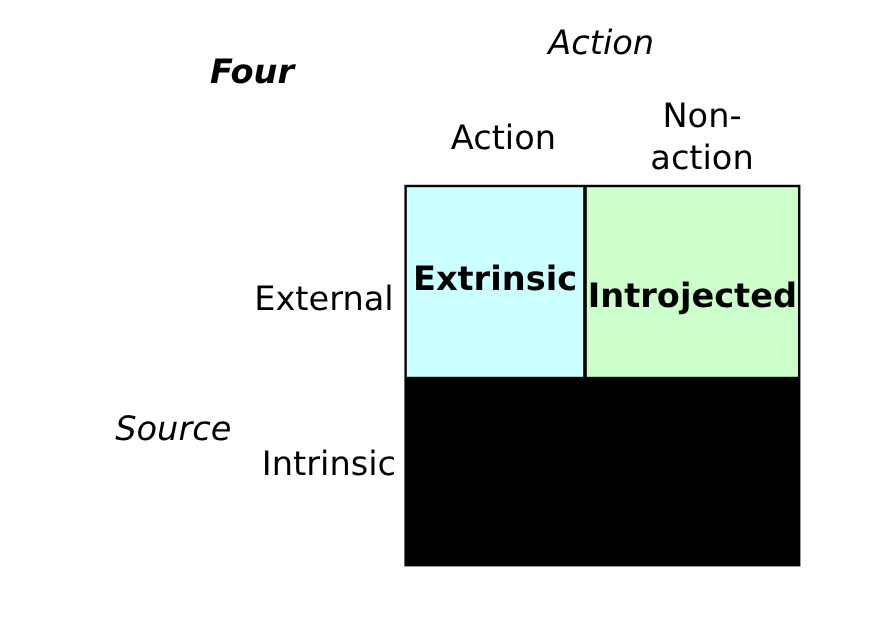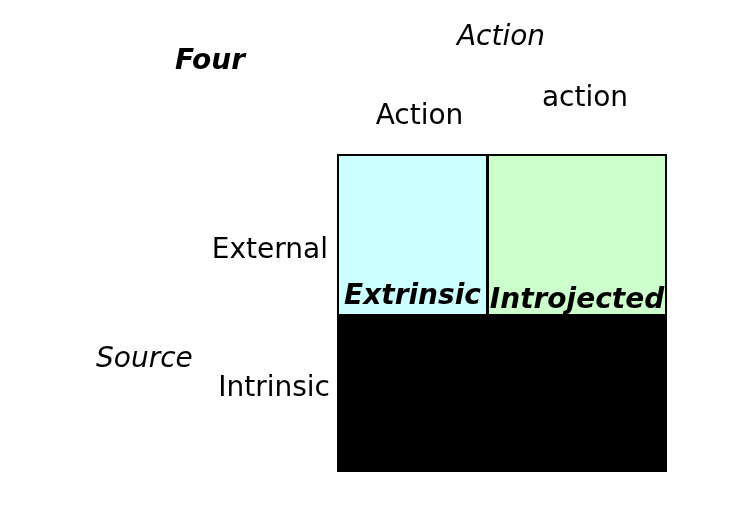--- a/index.html
+++ b/index.html
@@ -70,23 +70,22 @@
     background: #000000;
     padding: 2px;
     box-sizing: border-box;
     display: grid;
     grid-template-columns: 147px 176px;
     grid-template-rows: 158px 153px;
     gap: 3px;
   }
   .cell {
     display: flex;
-    align-items: flex-end;
+    align-items: center;
     justify-content: center;
-    font-style: italic;
   }
   .cell-label {
     position: relative;
     font-size: 28px;
     font-weight: bold;
     white-space: nowrap;
   }
   .off-extrinsic   { top: -3px; }
   .off-identified  { top: 6px; }
   .off-intrinsic   { top: -7px; }
@@ -99,20 +98,21 @@
 
   <div class="abs diagram-title">
     <div>Four</div>
   </div>
 
   <div class="abs col-axis-title">Action</div>
 
   <div class="abs col-header col-header-1">Action</div>
 
   <div class="abs col-header col-header-2">
+    <div>Non-</div>
     <div>action</div>
   </div>
 
   <div class="abs row-header row-header-1">External</div>
 
   <div class="abs row-axis-title">Source</div>
 
   <div class="abs row-header row-header-2">Intrinsic</div>
 
   <div class="abs matrix" style="background: rgb(0, 0, 0);">

